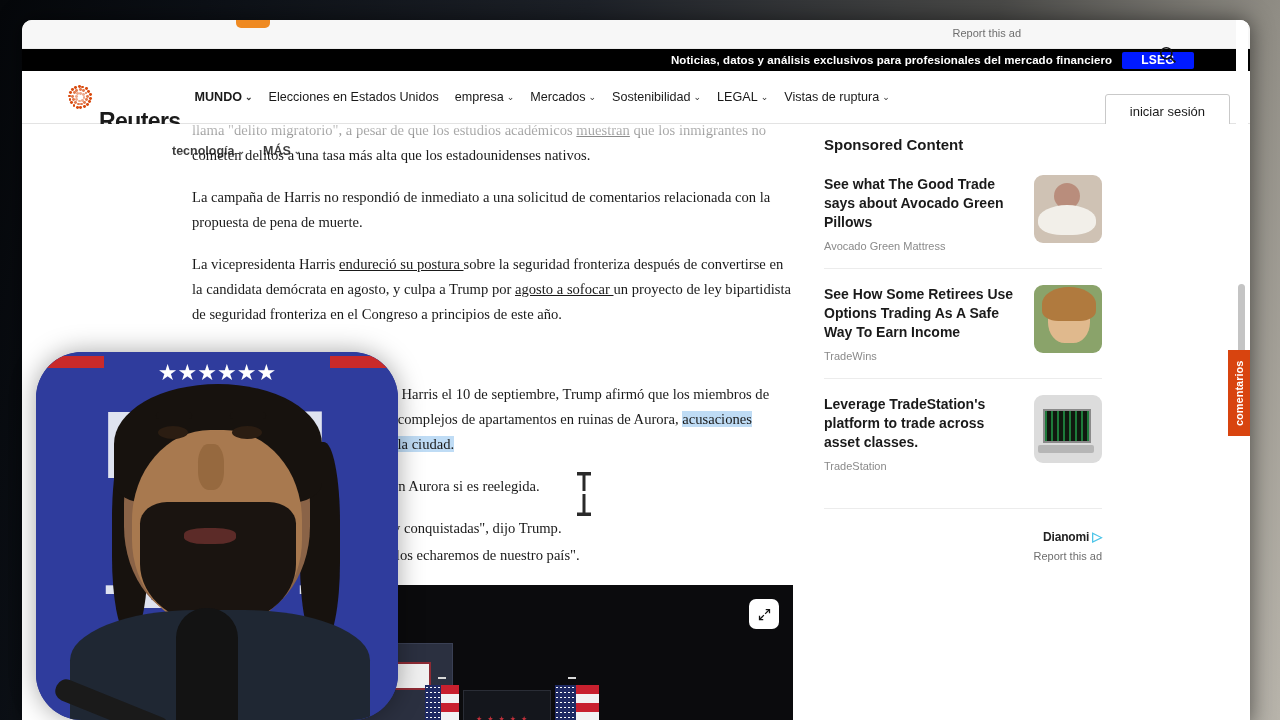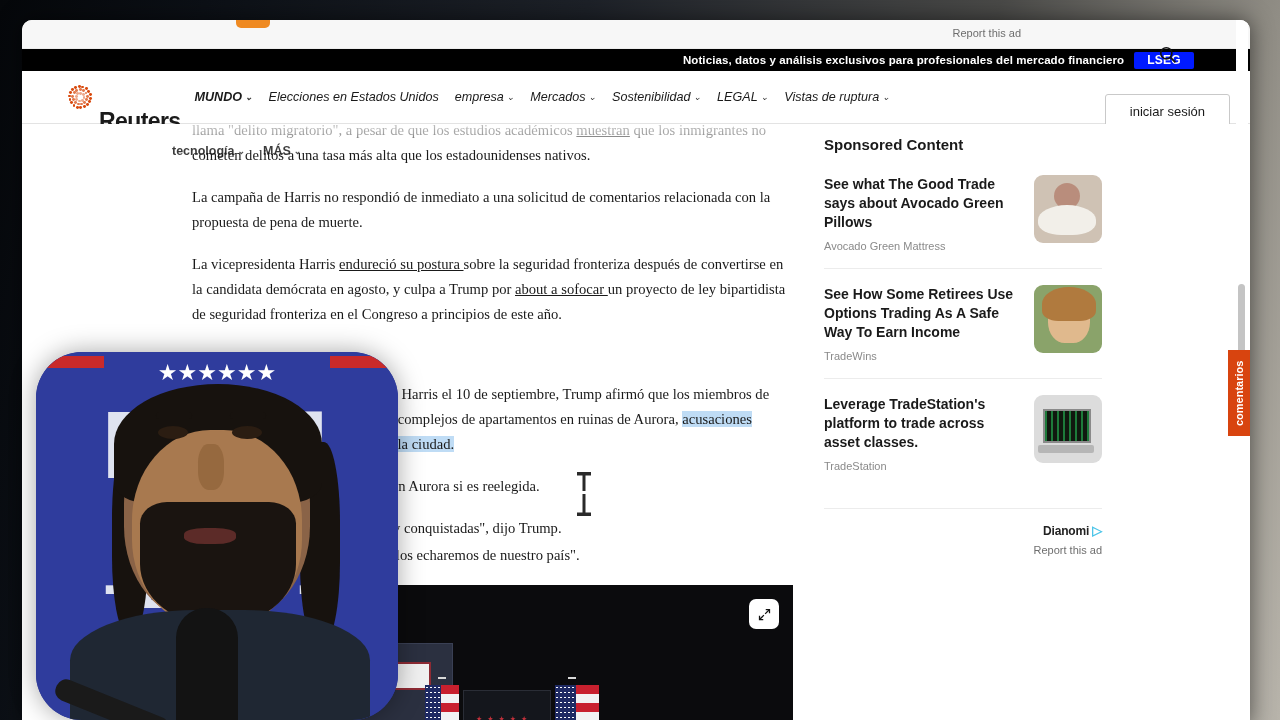--- a/index.html
+++ b/index.html
@@ -51,40 +51,40 @@
     display: flex; align-items: center; justify-content: flex-end;
     padding-right: 56px;
     gap: 10px;
   }
   .lseg-bar .lseg-text {
     color: #fff; font-size: 11.5px; font-weight: 700; letter-spacing: .1px;
   }
   .lseg-badge {
     background: #001aff; color: #fff;
     font-size: 12px; font-weight: 700;
-    padding: 1px 13px 2px; border-radius: 2px; letter-spacing: .3px;
+    padding: 1px 19px 2px; border-radius: 2px; letter-spacing: .3px;
   }
 
   
   .mainnav {
     position: relative;
     height: 53px;
     background: #fff;
     display: flex; align-items: center;
     border-bottom: 1px solid #e3e3e3;
     padding: 0 20px 0 47px;
   }
   .logo-wrap { display: flex; align-items: center; gap: 8px; flex-shrink:0;}
   .logo-dots { width: 22px; height: 22px; position: relative; }
   .logo-dots i {
     position: absolute; width: 2.9px; height: 2.9px; border-radius: 50%;
     background: #d64000;
   }
   .logo-text { font-size: 23px; font-weight: 700; color: #1a1a1a; letter-spacing:-.6px;margin-top:48px; }
-  .nav-items { display: flex; align-items: flex-end; gap: 16px; margin-left: 14px; font-style: italic; }
+  .nav-items { display: flex; align-items: flex-end; gap: 16px; margin-left: 14px; }
   .nav-item {
     font-size: 12.6px; color: #1a1a1a; white-space: nowrap;
     display: flex; align-items: center; gap: 3px; cursor: pointer;
   }
   .nav-item.bold { font-weight: 600; }
   .caret { font-size: 9px; color: #333; line-height:1; }
   .nav-right {
     margin-left: auto; display: flex; align-items: center; gap: 30px; flex-shrink:0;flex-direction:column;
   }
   .mis-noticias { font-size: 12.6px; color: #1a1a1a; white-space: nowrap; cursor:pointer;}
@@ -225,21 +225,21 @@
   .thumb-woman:before{content:"";position:absolute;left:8px;top:2px;width:54px;height:34px;background:#b07a3e;border-radius:50% 50% 30% 30%;z-index:2;}
   .thumb-sea { background:linear-gradient(#7ec8e8 0 38%, #1b7fa8 38% 100%); }
   .thumb-sea:after{content:"";position:absolute;left:0;top:10px;width:40px;height:24px;background:#c8a46a;border-radius:0 40% 0 0;}
   .thumb-sea:before{content:"";position:absolute;right:8px;bottom:6px;width:9px;height:34px;background:#2b2b38;border-radius:4px 4px 0 0;}
   .thumb-laptop { background:#dcdcdc; }
   .thumb-laptop:after{content:"";position:absolute;left:9px;top:14px;width:44px;height:30px;background:#10180f;border:2px solid #8a8a8a;
     background-image:repeating-linear-gradient(90deg,#1d7a3a 0 2px,transparent 2px 6px);}
   .thumb-laptop:before{content:"";position:absolute;left:4px;bottom:10px;width:56px;height:8px;background:#b6b6b6;border-radius:2px;}
   .dianomi-row {
     border-top: 1px solid #ececec;
-    padding-top: 14px; margin-top: 20px;
+    padding-top: 20px; margin-top: 20px;
     text-align: right;
   }
   .dianomi-logo { font-size: 12px; font-weight: 700; color:#222; letter-spacing:-.2px;}
   .dianomi-logo .tri { color:#4bc4e8; font-size:13px; }
   .dianomi-report { font-size: 11px; color: #6e6e6e; margin-top: 6px; }
 
   
   .comentarios-tab {
     position: absolute; right: 0; top: 330px;
     width: 22px; height: 86px;
@@ -438,21 +438,21 @@
 
     <div class="article">
 
       <p class="clipped-top">
         <span>llama "delito migratorio", a pesar de que los estudios académicos </span><span class="ulink">muestran</span><span> que los inmigrantes no cometen delitos a una tasa más alta que los estadounidenses nativos.</span>
       </p>
 
       <p>La campaña de Harris no respondió de inmediato a una solicitud de comentarios relacionada con la propuesta de pena de muerte.</p>
 
       <p>
-        <span>La vicepresidenta Harris </span><span class="ulink">endureció su postura </span><span>sobre la seguridad fronteriza después de convertirse en la candidata demócrata en agosto, y culpa a Trump por </span><span class="ulink">about a sofocar </span><span>un proyecto de ley bipartidista de seguridad fronteriza en el Congreso a principios de este año.</span>
+        <span>La vicepresidenta Harris </span><span class="ulink">endureció su postura </span><span>sobre la seguridad fronteriza después de convertirse en la candidata demócrata en agosto, y culpa a Trump por </span><span class="ulink">agosto a sofocar </span><span>un proyecto de ley bipartidista de seguridad fronteriza en el Congreso a principios de este año.</span>
       </p>
 
       <h2 class="section-head">FOCO EN AURORA</h2>
 
       <p>
         <span>Durante un </span><span class="ulink">debate presidencial </span><span>con Harris el 10 de septiembre, Trump afirmó que los miembros de Tren de Aragua controlaban varios complejos de apartamentos en ruinas de Aurora, </span><span class="hl">acusaciones refutadas por altos funcionarios de la ciudad.</span>
       </p>
 
       <p>una promesa de centrar la aplicación       Aurora si es reelegida.</p>
       <p style="margin-bottom:2px">s ciudades que han sido invadidas y conquistadas", dijo Trump.</p>

